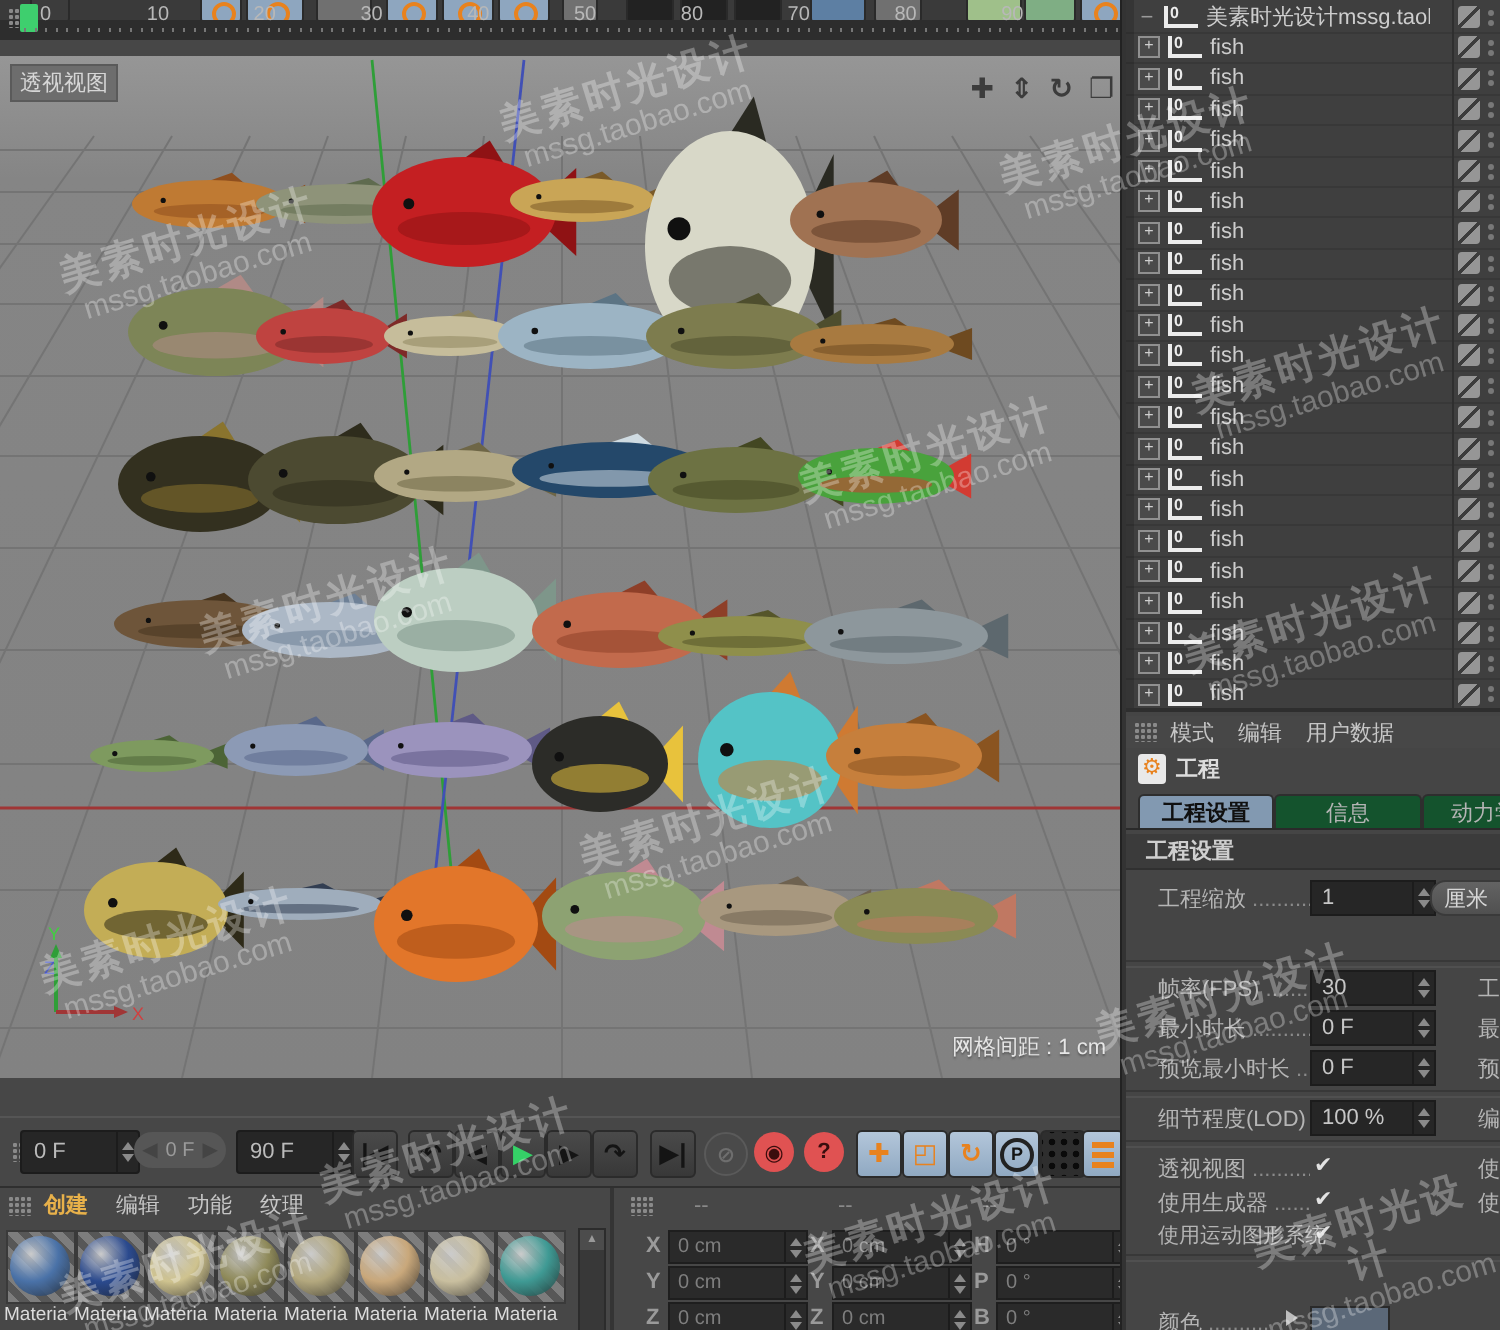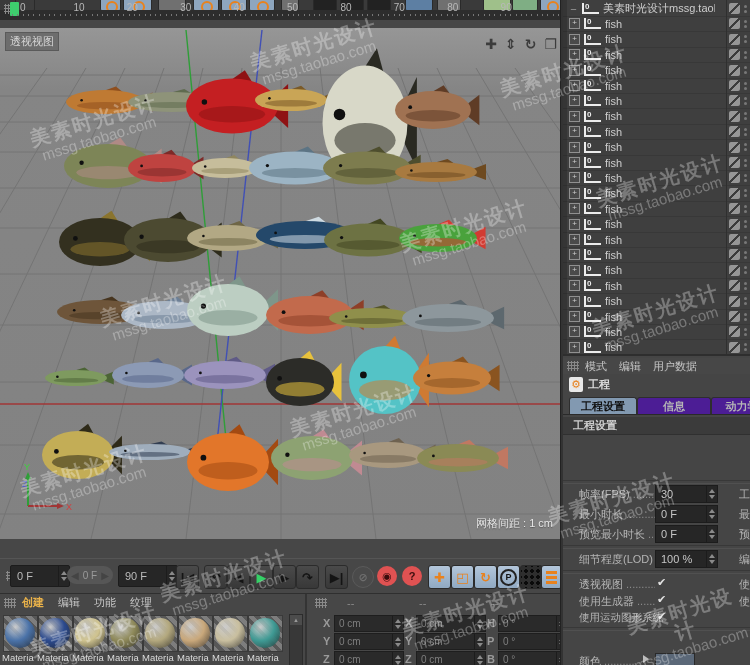--- a/index.html
+++ b/index.html
@@ -76,22 +76,22 @@
   .om-dots i{width:3px;height:3px;border-radius:50%;background:#787878;}
   #om-divider{position:absolute;left:163px;top:0;width:1px;height:354px;background:#2f2f2f;}
   #om-leftstrip{position:absolute;left:0;top:0;width:4px;height:354px;background:#353535;}
   
   #attr{position:absolute;left:0;top:354px;width:187px;height:311px;background:#454545;border-top:2px solid #2e2e2e;overflow:hidden;}
   #attr-menubar{position:absolute;left:0;top:2px;width:187px;height:16px;display:flex;align-items:center;background:#474747;}
   #attr-menubar .menu-item{margin-right:12px;}
   #attr-title{position:absolute;left:6px;top:21px;display:flex;align-items:center;gap:5px;color:#dcdcdc;}
   #attr-gear{width:14px;height:15px;background:#e9e9e9;border-radius:2px;position:relative;}
   #attr-gear span{position:absolute;left:2px;top:2px;color:#e8821e;font-size:11px;line-height:11px;}
-  .tab{position:absolute;top:41px;height:17px;border-radius:3px 3px 0 0;background:#4c1d95;color:#b5b5b5;
-       display:flex;align-items:center;justify-content:center;border:1px solid #2e2e2e;border-bottom:none;font-weight:bold;}
+  .tab{position:absolute;top:41px;height:17px;border-radius:3px 3px 0 0;background:#14532d;color:#b5b5b5;
+       display:flex;align-items:center;justify-content:center;border:1px solid #2e2e2e;border-bottom:none;}
   .tab.active{background:#8299b1;color:#101010;font-weight:bold;}
   #attr-body{position:absolute;left:0;top:58px;width:187px;height:253px;background:#454545;border-top:1px solid #2a2a2a;}
   .sect{position:absolute;left:0;width:187px;height:17px;background:#3b3b3b;color:#cfcfcf;display:flex;align-items:center;padding-left:10px;border-bottom:1px solid #303030;font-weight:bold;}
   .arow{position:absolute;left:0;width:187px;height:18px;}
   .albl{position:absolute;left:16px;top:2px;width:76px;color:#b5b5b5;white-space:nowrap;overflow:hidden;}
   .albl::after{content:" ..........";color:#8a8a8a;}
   .albl.noleader::after{content:"";}
   .arlbl{position:absolute;left:176px;top:2px;width:40px;color:#b5b5b5;white-space:nowrap;}
   .afield{position:absolute;left:92px;top:0;width:56px;height:16px;background:#262626;border:1px solid #1c1c1c;
       color:#c6c6c6;display:flex;align-items:center;padding-left:5px;}
@@ -936,20 +936,33 @@
           </span>
         <b>工程</b>
       </div>
       <div class="tab active" style="left:6px;width:66px">工程设置</div>
       <div class="tab" style="left:74px;width:72px">信息</div>
       <div class="tab" style="left:148px;width:60px">动力学</div>
 
       <div id="attr-body">
         <div class="sect" style="top:2px">工程设置</div>
 
+        <div class="arow" style="top:25px">
+          <span class="albl">工程缩放</span>
+          <div class="afield">
+              <span>1</span>
+              <span class="spin">
+                <i class="tri-u"></i>
+                <i class="tri-d"></i>
+              </span>
+            </div>
+          <div class="adrop" style="left:152px;width:44px">
+              <span>厘米</span>
+            </div>
+        </div>
         <div class="sep" style="top:65px"></div>
 
         <div class="arow" style="top:70px">
           <span class="albl">帧率(FPS)</span>
           <div class="afield">
               <span>30</span>
               <span class="spin">
                 <i class="tri-u"></i>
                 <i class="tri-d"></i>
               </span>

